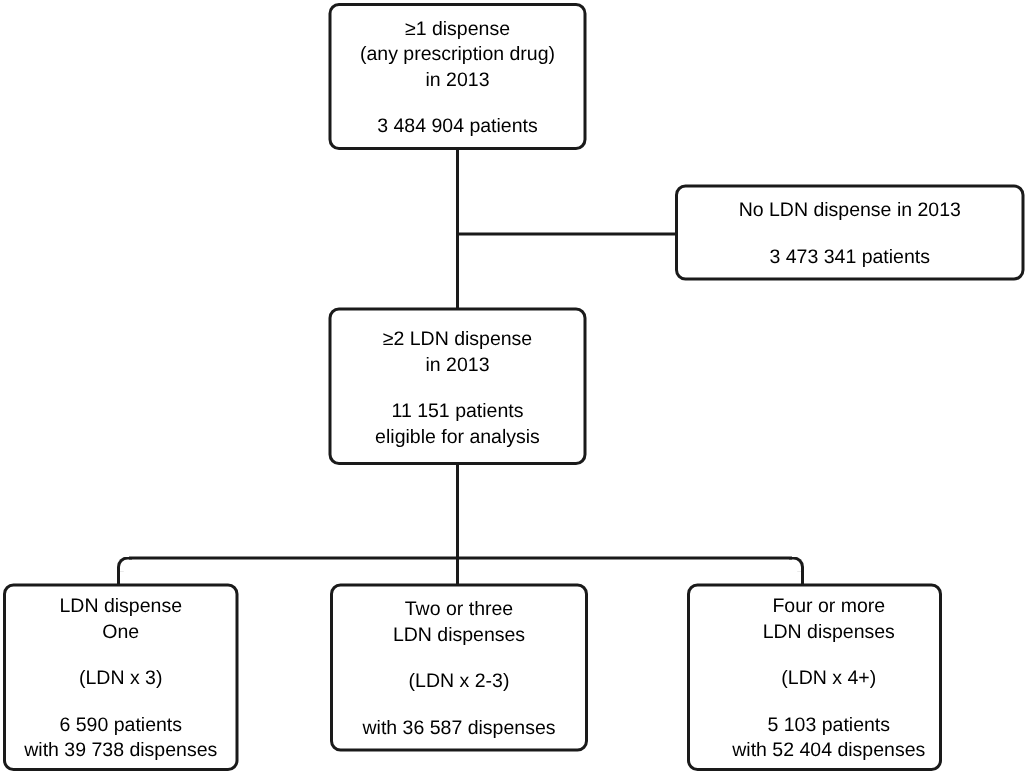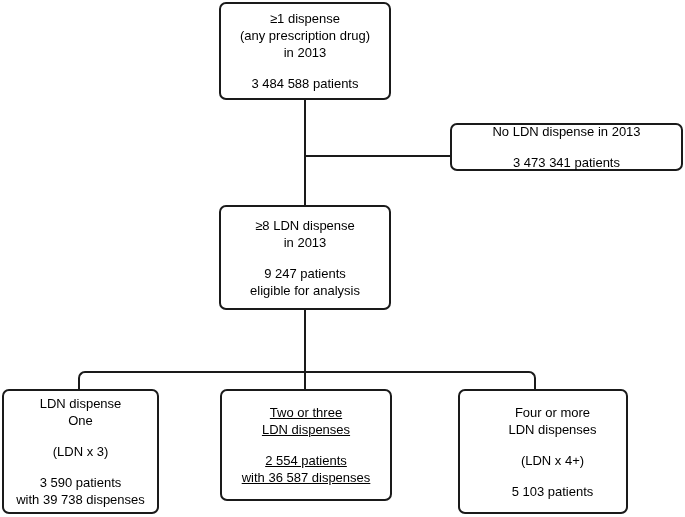--- a/index.html
+++ b/index.html
@@ -89,75 +89,78 @@
   <div class="corner corner-tr" style="left:526px; top:371px; width:10px; height:10px;"></div>
   <div class="conn vline" style="left:534px; top:378px; height:12px;"></div>
 
   <div class="node" style="left:219px; top:2px; width:172px; height:98px;">
     <span class="grp">
       <span class="ln">≥1 dispense</span>
       <span class="ln">(any prescription drug)</span>
       <span class="ln">in 2013</span>
     </span>
     <span class="grp">
-      <span class="ln">3 484 588 patients</span>
+      <span class="ln">3 484 904 patients</span>
     </span>
   </div>
 
-  <div class="node" style="left:450px; top:123px; width:233px; height:48px;">
+  <div class="node" style="left:450px; top:123px; width:233px; height:64px;">
     <span class="grp">
       <span class="ln">No LDN dispense in 2013</span>
     </span>
     <span class="grp">
       <span class="ln">3 473 341 patients</span>
     </span>
   </div>
 
   <div class="node" style="left:219px; top:205px; width:172px; height:105px;">
     <span class="grp">
-      <span class="ln">≥8 LDN dispense</span>
+      <span class="ln">≥2 LDN dispense</span>
       <span class="ln">in 2013</span>
     </span>
     <span class="grp">
-      <span class="ln">9 247 patients</span>
+      <span class="ln">11 151 patients</span>
       <span class="ln">eligible for analysis</span>
     </span>
   </div>
 
   <div class="node" style="left:2px; top:389px; width:157px; height:125px;">
     <span class="grp">
       <span class="ln">LDN dispense</span>
       <span class="ln">One</span>
     </span>
     <span class="grp">
       <span class="ln">(LDN x 3)</span>
     </span>
     <span class="grp">
-      <span class="ln">3 590 patients</span>
+      <span class="ln">6 590 patients</span>
       <span class="ln">with 39 738 dispenses</span>
     </span>
   </div>
 
-  <div class="node" style="left:220px; top:389px; width:172px; height:112px;text-decoration:underline;">
+  <div class="node" style="left:220px; top:389px; width:172px; height:112px;">
     <span class="grp">
       <span class="ln">Two or three</span>
       <span class="ln">LDN dispenses</span>
     </span>
     <span class="grp">
-      <span class="ln">2 554 patients</span>
+      <span class="ln">(LDN x 2-3)</span>
+    </span>
+    <span class="grp">
       <span class="ln">with 36 587 dispenses</span>
     </span>
   </div>
 
   <div class="node" style="left:458px; top:389px; width:170px; height:125px;padding-left:25px;">
     <span class="grp">
       <span class="ln">Four or more</span>
       <span class="ln">LDN dispenses</span>
     </span>
     <span class="grp">
       <span class="ln">(LDN x 4+)</span>
     </span>
     <span class="grp">
       <span class="ln">5 103 patients</span>
+      <span class="ln">with 52 404 dispenses</span>
     </span>
   </div>
 
 </div>
 
 </body></html>

